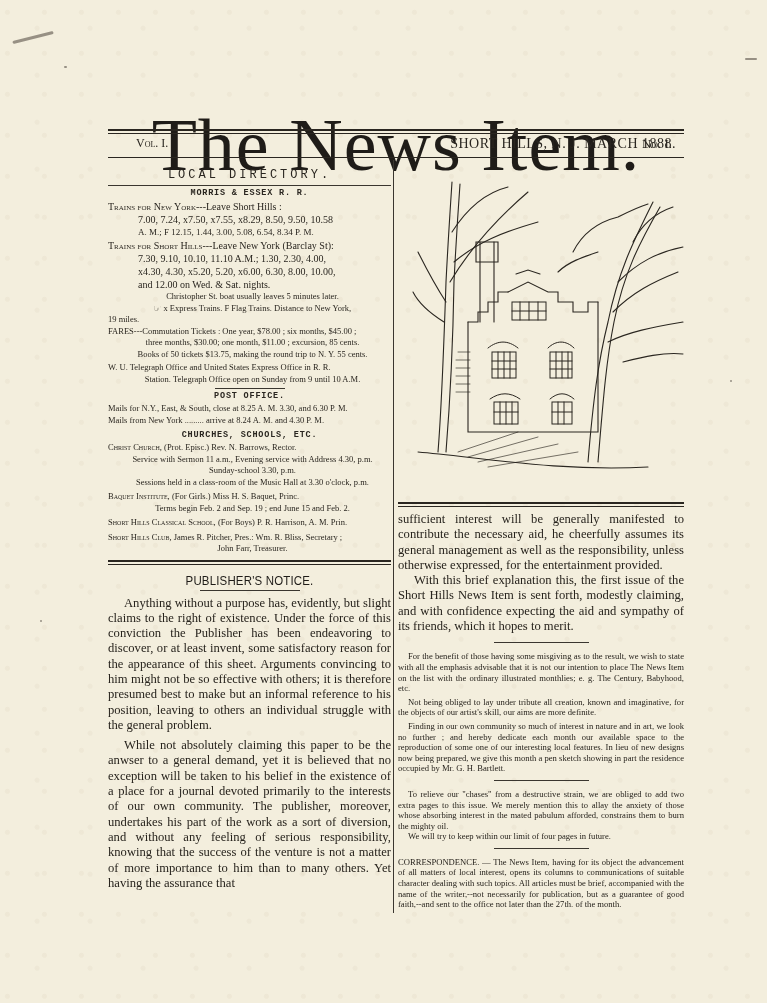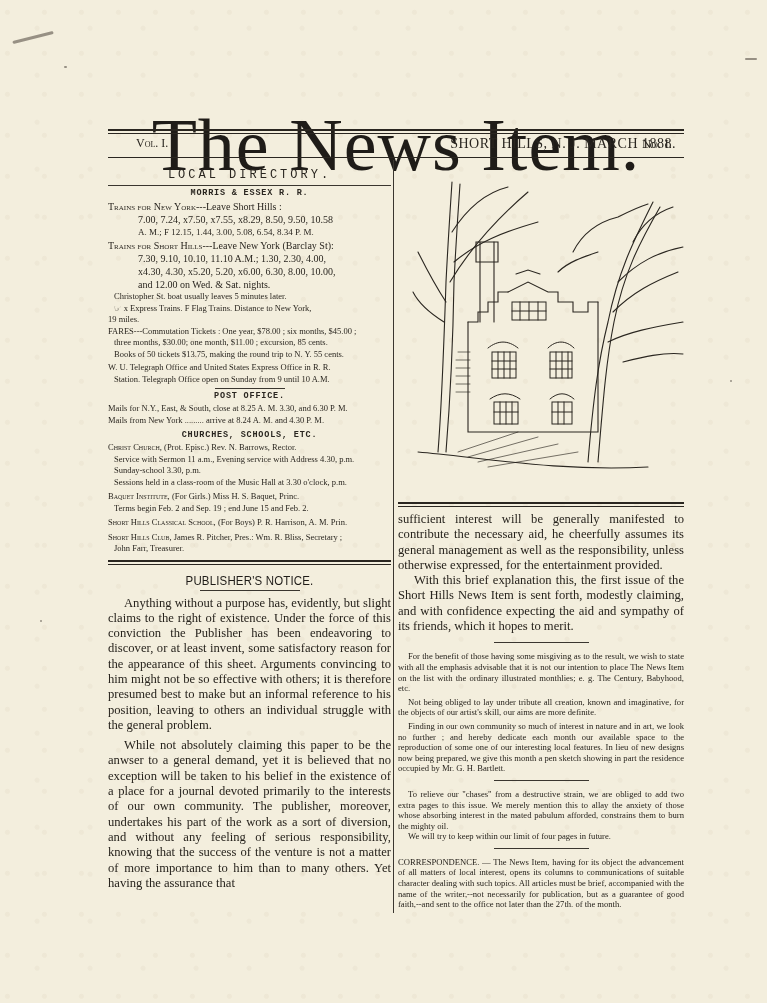--- a/index.html
+++ b/index.html
@@ -25,21 +25,21 @@
 
   .left{position:absolute;left:108px;top:162px;width:283px;font-family:"Liberation Serif",serif;}
   .dir-title{text-align:center;font-family:"Liberation Mono",monospace;font-size:12px;
     letter-spacing:3px;color:#2a2620;margin-top:6px;height:16px;}
   .sub-rule{height:1px;background:#3a362f;margin:1px 0 2px 0;}
   .sec{text-align:center;font-family:Liberation Mono, monospace;font-weight:bold;font-size:8.5px;
     letter-spacing:.8px;margin:2px 0 2px 0;}
   .dl{font-size:10px;line-height:13px;white-space:nowrap;}
   .dl.sm{font-size:8.5px;line-height:11.5px;}
   .ind{padding-left:30px;}
-  .ind2{padding-left:6px;}
+  .ind2{padding-left:6px;text-align:center;}
   .sc{font-variant:small-caps;}
   .short-rule{width:70px;height:1px;background:#3a362f;margin:3px auto 1px auto;}
   .dbl{border-top:2px solid #2a2620;border-bottom:1px solid #2a2620;height:2px;}
 
   .pub-title{text-align:center;font-family:"Liberation Sans",sans-serif;font-size:13.5px;
     letter-spacing:.2px;transform:scaleX(.85);margin-top:8px;color:#1f1c18;}
   .pub-underline{width:100px;height:1px;background:#3a362f;margin:2px auto 5px auto;}
   .body-text{font-size:12.6px;line-height:15.3px;text-align:justify;color:#27231d;}
   .body-text p{margin:0;text-indent:16px;}
 

